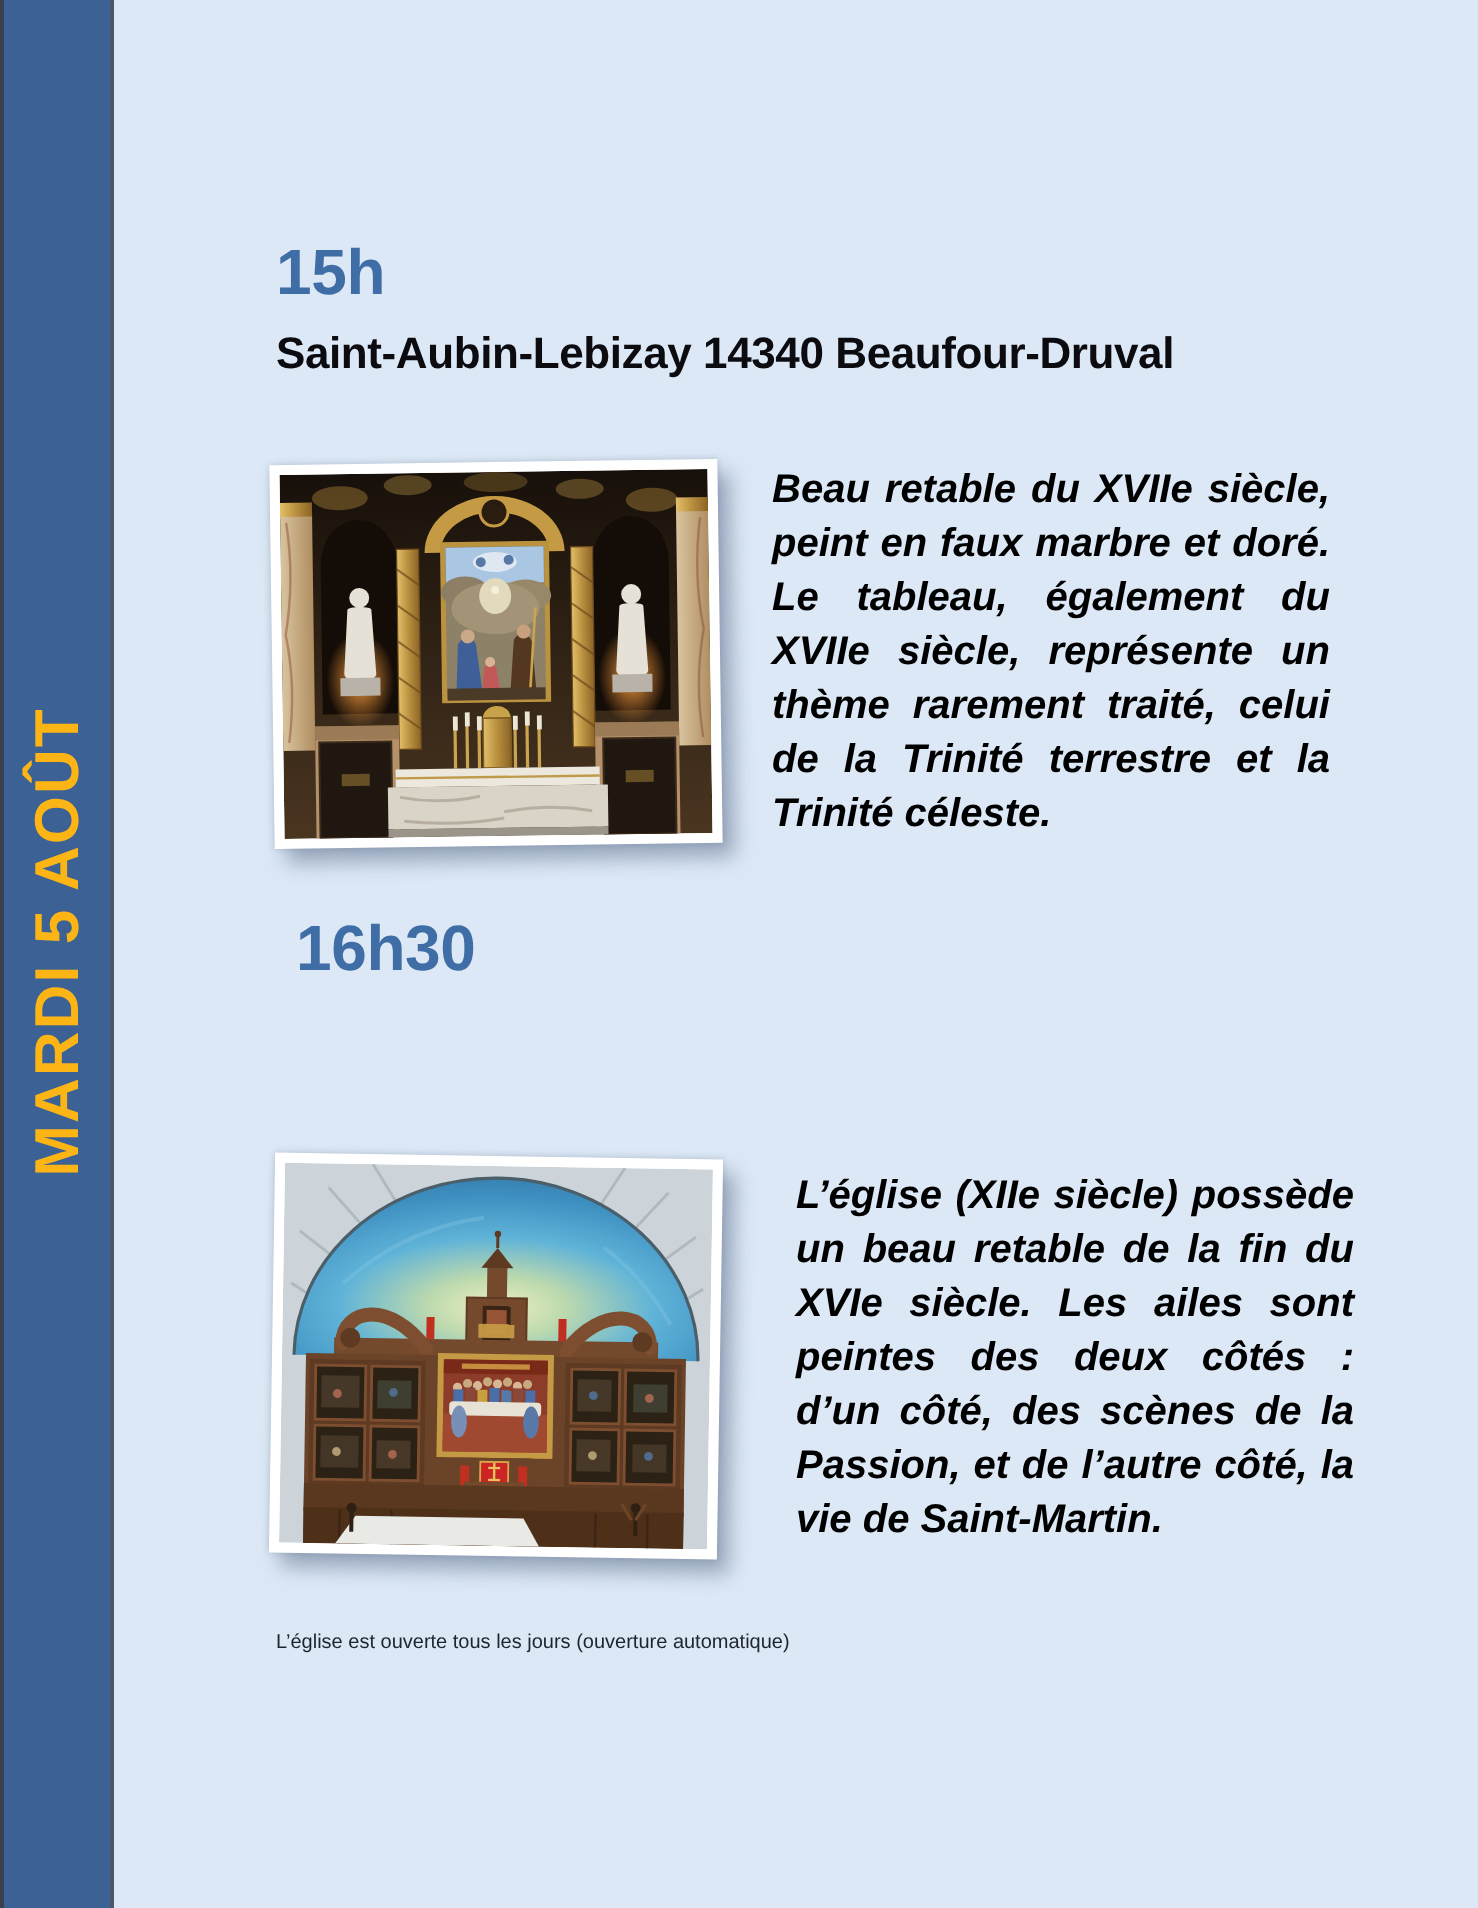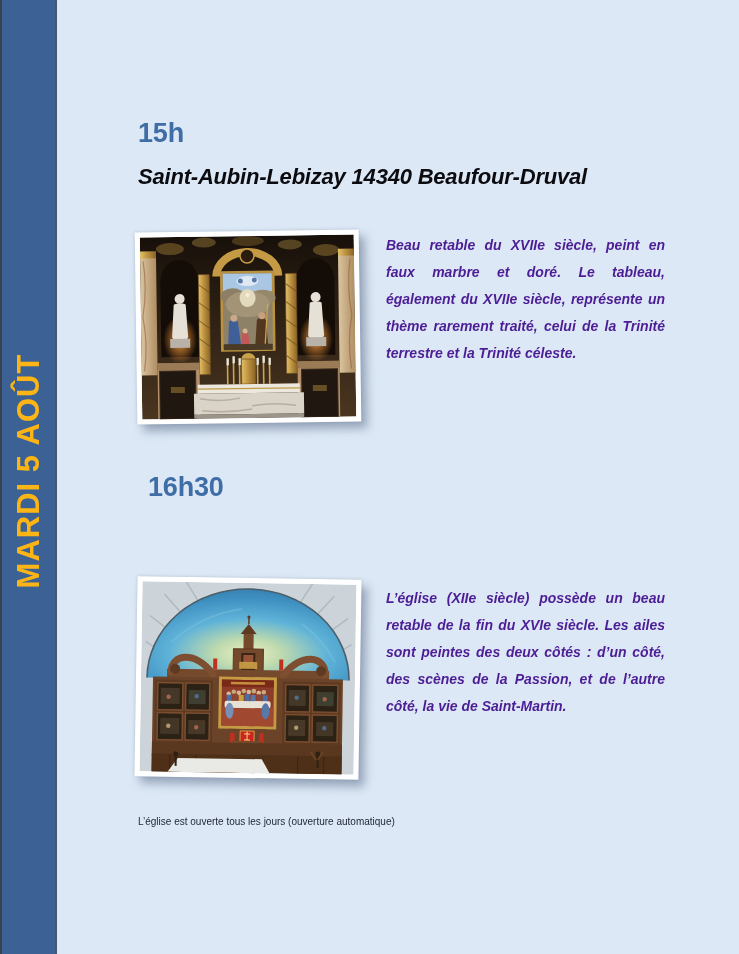--- a/index.html
+++ b/index.html
@@ -17,48 +17,48 @@
   }
   .sidebar-label {
     position:absolute; left:50%; top:471px;
     transform:translate(-50%,-50%) rotate(-90deg);
     font-size:31px; font-weight:bold; letter-spacing:1px;
     color:#fdb515; white-space:nowrap;
   }
   
   .event-heading {
     position:absolute; display:flex; gap:18px;
-    font-size:27px; font-weight:bold; color:#3f6da6;
+    font-size:32px; font-weight:bold; color:#3f6da6;
     white-space:nowrap; letter-spacing:-0.2px;
   }
   .event-heading.h1 { left:138px; top:118px; }
-  .event-heading.h2 { left:148px; top:472px;flex-direction:column; }
+  .event-heading.h2 { left:148px; top:456px;flex-direction:column; }
   .event-address {
-    position:absolute; font-size:22px; font-weight:bold; font-style:italic;
+    position:absolute; font-size:22px; font-weight:bold; 
     color:#0b0b10; white-space:pre-wrap; letter-spacing:-0.2px;
   }
   .event-address.a1 { left:138px; top:164px; }
   .event-address.a2 { left:148px; top:521px; }
   
   .photo {
     position:absolute; background:#ffffff; padding:5px;
     box-shadow:6px 7px 10px rgba(105,122,150,0.6), 0 0 3px rgba(105,122,150,0.35);
   }
   .photo svg { display:block; width:100%; height:100%; }
   .photo.p1 { left:136px; top:231px; width:224px; height:192px; transform:rotate(-0.8deg); }
   .photo.p2 { left:136px; top:578px; width:224px; height:200px; transform:rotate(0.9deg); }
   
   .event-desc {
     position:absolute; left:386px; width:279px;
-    font-size:14px; line-height:27px;
-    font-weight:bold; font-style:italic; color:#4c1d95;
+    font-size:20px; line-height:27px;
+    font-weight:bold; font-style:italic; color:#000000;
     text-align:justify;
   }
   .event-desc.d1 { top:232px; }
-  .event-desc.d2 { top:585px; }
+  .event-desc.d2 { top:585px;margin-left:12px; }
   
   .note {
     position:absolute; left:138px; color:#1d2531;
     font-size:10px; line-height:19px;
   }
   .note.n1 { top:812px; width:580px; }
   .note.n2 { top:845px; width:592px; }
 </style>
 </head>
 <body>

